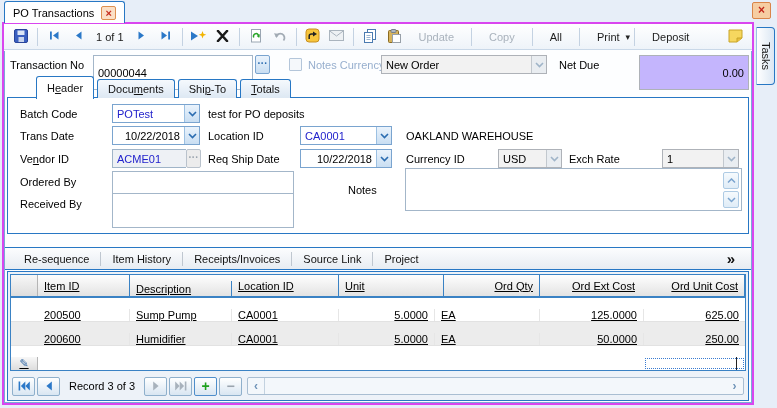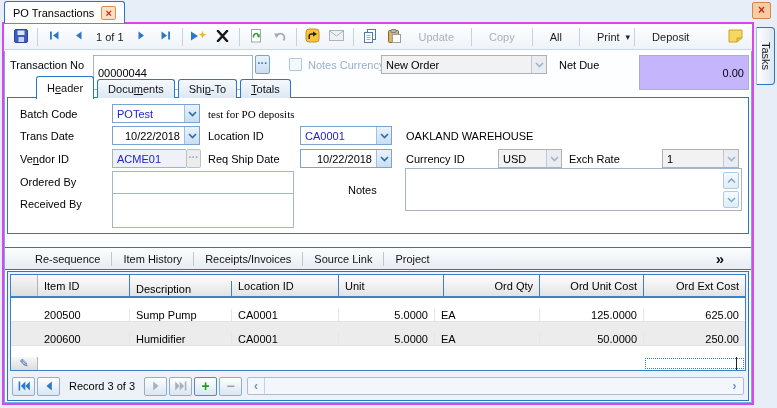--- a/index.html
+++ b/index.html
@@ -113,32 +113,32 @@
   .spin-btn {
     position: absolute; right: 2px; width: 16px; height: 17px;
     border: 1px solid #aecbe4; border-radius: 2px; background: linear-gradient(#f6fafd,#dfecf7);
     display: flex; align-items: center; justify-content: center;
   }
 
   
   .detail-strip {
     position: absolute; top: 196px; left: 0; right: 0; height: 23px;
     border-top: 1px solid #2777c4; border-bottom: 1px solid #2777c4;
-    background: linear-gradient(#fcfdfe,#e7ecf2); display: flex; align-items: center; padding: 0 19px;
+    background: linear-gradient(#fcfdfe,#e7ecf2); display: flex; align-items: center; padding: 0 8px;
   }
   .ds-btn { padding: 0 11px; color: #111; }
   .ds-sep { width: 1px; height: 14px; background: #bfc7d0; }
   .overflow-btn { margin-left: auto; font-weight: bold; font-size: 15px; color: #111; padding-right: 10px; letter-spacing: -2px; }
 
   
   .grid-panel {
     position: absolute; top: 220px; left: 2px; right: 2px; bottom: 1px;
     border: 1px solid #2777c4; background: #edf2f8;
   }
-  .grid { position: absolute; left: 2px; right: 2px; top: 2px; border: 1px solid #3a82c4; background: #fff; }
+  .grid { position: absolute; left: 2px; right: 2px; top: 2px; border: 1px solid #3a82c4; background: #fff; text-decoration: underline; }
   .g-head { display: flex; height: 23px; background: linear-gradient(#fefefe,#e3e3e3); border-bottom: 2px solid #3a82c4; }
   .g-hcell { border-right: 1px solid #3a82c4; display: flex; align-items: center; padding: 0 6px; color: #000; }
   .g-row { display: flex; height: 24px; border-bottom: 1px solid #e2e2e2; background: #fff; align-items: flex-end; }
   .g-row.alt { background: #ececec; }
   .g-cell { border-right: 1px solid #e6e6e6; padding: 0 6px; display: flex; align-items: center; overflow: hidden; white-space: nowrap; }
   .num { justify-content: flex-end; }
   .sel-cell {
     background: linear-gradient(#f7f7f7,#dddddd); border-right: 1px solid #b5b5b5;
     display: flex; align-items: center; justify-content: center; color: #3a6ea8;
   }
@@ -327,21 +327,21 @@
 
         <span class="lbl" style="left:12px; top:10px;">Batch Code</span>
         <span class="dropdown" style="left:104px; top:6px; width:88px;">
           <span class="dd-text">POTest</span>
           <span class="dd-btn">
               <svg width="9" height="6">
                 <path d="M1,1 L4.5,4.5 L8,1" stroke="#2b6cb0" stroke-width="1.6" fill="none"></path>
               </svg>
             </span>
         </span>
-        <span class="lbl" style="left:200px; top:10px;font-family:Liberation Serif, serif;">test for PO deposits</span>
+        <span class="lbl" style="left:200px; top:10px;">test for PO deposits</span>
 
         <span class="lbl" style="left:12px; top:32px;">Trans Date</span>
         <span class="dropdown" style="left:104px; top:28px; width:88px;">
           <span class="dd-text black right-al" style="text-align:right;">10/22/2018</span>
           <span class="dd-btn">
               <svg width="9" height="6">
                 <path d="M1,1 L4.5,4.5 L8,1" stroke="#2b6cb0" stroke-width="1.6" fill="none"></path>
               </svg>
             </span>
         </span>
@@ -424,22 +424,22 @@
 
       <div class="grid-panel">
         <div class="grid">
           <div class="g-head">
             <span class="g-hcell sel-cell w-sel"></span>
             <span class="g-hcell w-item">Item ID</span>
             <span class="g-hcell w-desc">Description</span>
             <span class="g-hcell w-loc">Location ID</span>
             <span class="g-hcell w-unit">Unit</span>
             <span class="g-hcell w-qty num">Ord Qty</span>
+            <span class="g-hcell w-ecost num" style="border-right:none;">Ord Ext Cost</span>
             <span class="g-hcell w-ucost num">Ord Unit Cost</span>
-            <span class="g-hcell w-ecost num" style="border-right:none;">Ord Ext Cost</span>
           </div>
           <div class="g-row">
             <span class="g-cell sel-cell w-sel"></span>
             <span class="g-cell w-item">200500</span>
             <span class="g-cell w-desc">Sump Pump</span>
             <span class="g-cell w-loc">CA0001</span>
             <span class="g-cell w-qty num">5.0000</span>
             <span class="g-cell w-unit">EA</span>
             <span class="g-cell w-ucost num">125.0000</span>
             <span class="g-cell w-ecost num" style="border-right:none;">625.00</span>

